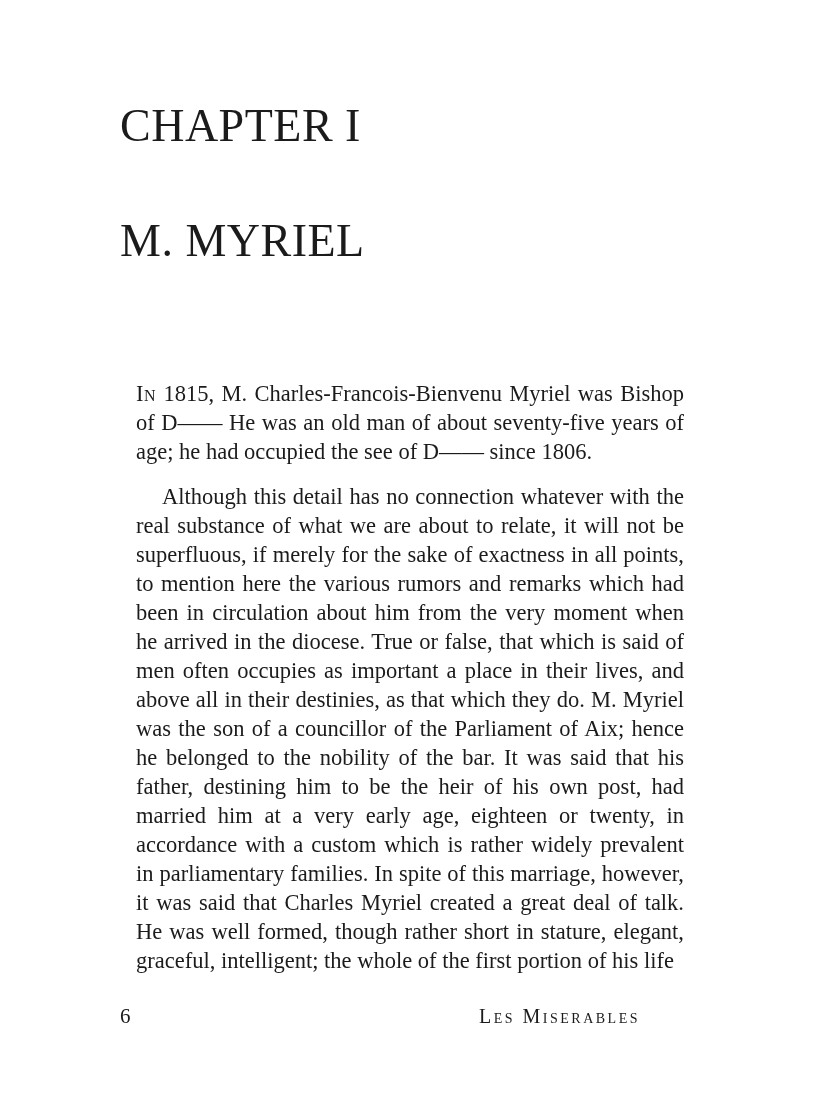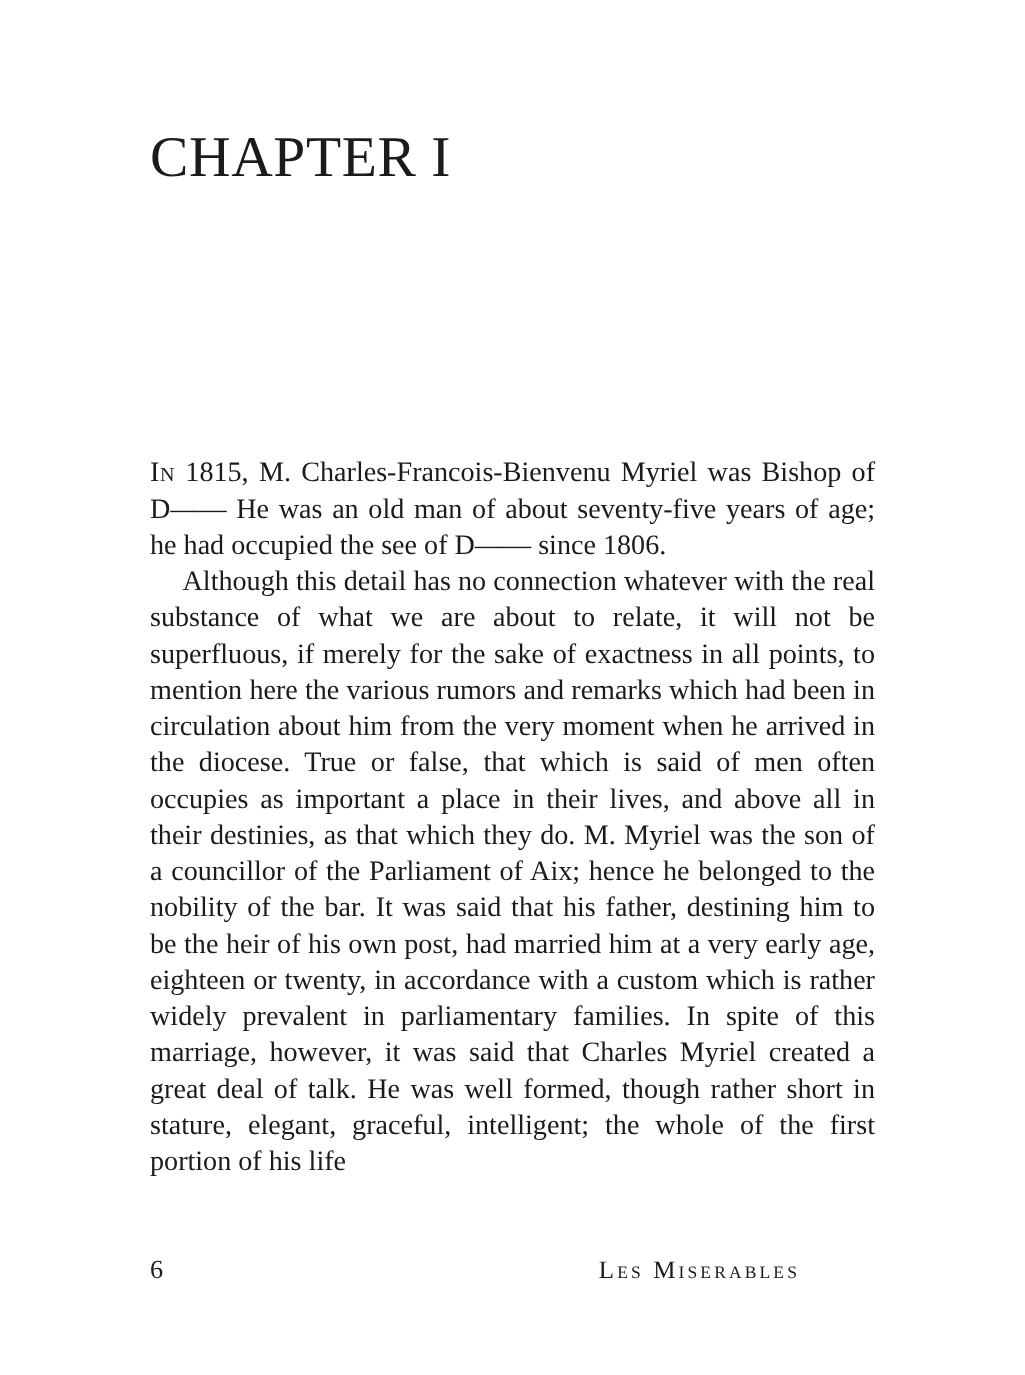--- a/index.html
+++ b/index.html
@@ -43,21 +43,21 @@
     left: 120px;
     top: 363px;
     width: 580px;
     font-size: 22.5px;
     line-height: 29px;
     text-align: justify;
     hyphens: auto;
     -webkit-hyphens: auto;
   }
   .body-text p {
-    margin: 0;
+    margin: 16px;
     padding: 0;
     font-family: Liberation Serif, serif;
   }
   .body-text p + p {
     text-indent: 26px;
   }
   .smallcaps-lead {
     font-variant: small-caps;
     letter-spacing: 0.5px;
   }
@@ -80,20 +80,21 @@
     margin-top: 29px;
   }
 </style>
 </head>
 <body>
 
 <div class="page">
 
   <h1 class="chapter-heading">CHAPTER I</h1>
 
+  <h2 class="chapter-subheading">M. MYRIEL</h2>
 
   <div class="body-text">
     <p><span class="smallcaps-lead">In</span> <span>1815, M. Charles-Francois-Bienvenu Myriel was Bishop of D—— He was an old man of about seventy-five years of age; he had occupied the see of D—— since 1806.</span></p>
     <p>Although this detail has no connection whatever with the real substance of what we are about to relate, it will not be superfluous, if merely for the sake of exactness in all points, to mention here the various rumors and remarks which had been in circulation about him from the very moment when he arrived in the diocese. True or false, that which is said of men often occupies as important a place in their lives, and above all in their destinies, as that which they do. M. Myriel was the son of a councillor of the Parliament of Aix; hence he belonged to the nobility of the bar. It was said that his father, destining him to be the heir of his own post, had married him at a very early age, eighteen or twenty, in accordance with a custom which is rather widely prevalent in parliamentary families. In spite of this marriage, however, it was said that Charles Myriel created a great deal of talk. He was well formed, though rather short in stature, elegant, graceful, intelligent; the whole of the first portion of his life</p>
   </div>
 
   <div class="page-footer">
     <span class="page-number">6</span>
     <span class="running-title">Les Miserables</span>
   </div>

